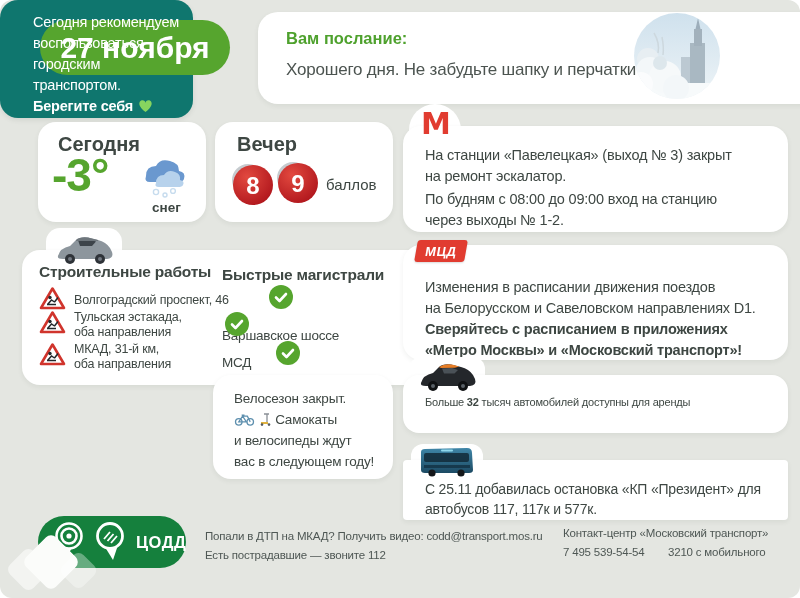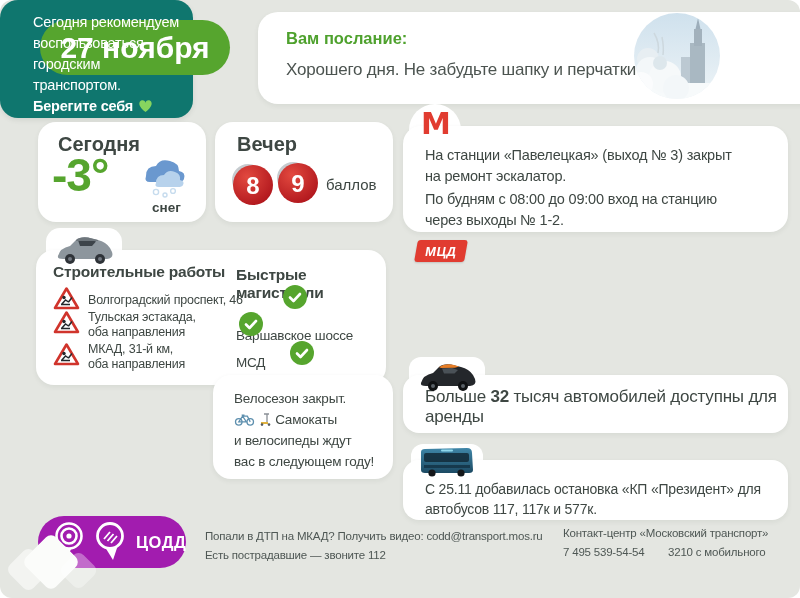--- a/index.html
+++ b/index.html
@@ -31,21 +31,21 @@
   .evening-card{left:215px;top:122px;width:178px;height:100px;}
   .t-title{position:absolute;left:22px;top:11px;font-size:20px;font-weight:bold;}
   .score-badge{position:absolute;width:44px;height:44px;}
   .score-badge .num{position:absolute;left:2px;top:10px;width:42px;text-align:center;color:#fff;
                     font-size:24px;font-weight:bold;}
   .badge-1{left:15px;top:40px;}
   .badge-2{left:60px;top:38px;}
   .t-unit{position:absolute;left:111px;top:54px;font-size:15px;}
 
   
-  .roads-card{left:36px;top:250px;width:350px;height:135px;}
+  .roads-card{left:22px;top:250px;width:423px;height:135px;}
   .car-bump{left:46px;top:228px;width:76px;height:42px;border-radius:14px;}
   .car-icon{position:absolute;left:52px;top:231px;}
   .col-title{position:absolute;font-size:15.5px;font-weight:bold;letter-spacing:-0.2px;}
   .rw-title{left:17px;top:13px;}
   .hw-title{left:200px;top:16px;}
   .rw-item{position:absolute;left:17px;display:flex;align-items:center;gap:8px;}
   .rw-item .txt{font-size:12.5px;line-height:14.5px;letter-spacing:-0.2px;}
   .hw-item{position:absolute;left:200px;display:flex;align-items:center;gap:15px;flex-direction:column;}
   .hw-item .txt{font-size:13.5px;letter-spacing:-0.2px;}
 
@@ -70,30 +70,30 @@
   .mcd-card{left:403px;top:245px;width:385px;height:115px;}
   .mcd-badge{position:absolute;left:416px;top:240px;width:50px;height:22px;background:#e13c30;border-radius:3px;
              transform:skewX(-10deg);display:flex;align-items:center;justify-content:center;
              color:#fff;font-size:13px;font-weight:bold;letter-spacing:.5px;box-shadow:0 1px 2px rgba(0,0,0,.15);}
   .mcd-p1{position:absolute;left:22px;top:32px;font-size:14.5px;line-height:20.5px;letter-spacing:-0.2px;}
   .mcd-p2{position:absolute;left:22px;top:74px;font-size:14.5px;line-height:20.5px;letter-spacing:-0.2px;font-weight:bold;}
 
   .carshare-card{left:403px;top:375px;width:385px;height:58px;border-radius:16px;}
   .cs-bump{left:409px;top:357px;width:76px;height:38px;border-radius:12px;}
   .cs-car{position:absolute;left:415px;top:360px;}
-  .cs-text{position:absolute;left:22px;top:12px;font-size:17px;letter-spacing:-0.2px;}
+  .cs-text{position:absolute;left:22px;top:21px;font-size:11px;letter-spacing:-0.2px;text-align:center;}
   .cs-num{font-weight:bold;}
 
-  .bus-card{left:403px;top:460px;width:385px;height:60px;border-radius:16px;}
+  .bus-card{left:403px;top:460px;width:385px;height:60px;border-radius:4px;}
   .bus-bump{left:411px;top:444px;width:72px;height:36px;border-radius:12px;}
   .bus-icon{position:absolute;left:417px;top:446px;}
   .bus-text{position:absolute;left:22px;top:19px;font-size:14px;line-height:20px;letter-spacing:-0.2px;}
 
   
-  .codd-pill{position:absolute;left:38px;top:516px;width:148px;height:52px;background:#a21caf;border-radius:26px;
+  .codd-pill{position:absolute;left:38px;top:516px;width:148px;height:52px;background:#15803d;border-radius:26px;
              display:flex;align-items:center;padding-left:12px;box-sizing:border-box;gap:4px;}
   .codd-label{color:#fff;font-weight:bold;font-size:16.5px;margin-left:4px;letter-spacing:.5px;}
   .diamond{position:absolute;transform:rotate(45deg);border-radius:7px;}
   .d1{left:30px;top:541px;width:42px;height:42px;background:#fbfcfa;}
   .d2{left:12px;top:553px;width:33px;height:33px;background:rgba(255,255,255,.55);}
   .d3{left:64px;top:556px;width:29px;height:29px;background:rgba(255,255,255,.35);}
   .foot-left{position:absolute;left:205px;top:527px;font-size:11.5px;line-height:19px;color:#4e5754;letter-spacing:-0.2px;}
   .foot-right1{position:absolute;left:563px;top:527px;font-size:11.5px;color:#4e5754;letter-spacing:-0.2px;}
   .foot-phone{position:absolute;left:563px;top:546px;font-size:11.5px;color:#4e5754;letter-spacing:-0.2px;}
   .foot-mobile{position:absolute;left:668px;top:546px;font-size:11.5px;color:#4e5754;letter-spacing:-0.2px;}
@@ -294,20 +294,26 @@
 
   <div class="bump metro-bump"></div>
   <div class="card metro-card">
     <div class="metro-p1 preline">На станции «Павелецкая» (выход № 3) закрыт
 на ремонт эскалатор.</div>
     <div class="metro-p2 preline">По будням с 08:00 до 09:00 вход на станцию
 через выходы № 1-2.</div>
   </div>
   <div class="metro-logo">М</div>
 
+  <div class="card mcd-card">
+    <div class="mcd-p1 preline">Изменения в расписании движения поездов
+на Белорусском и Савеловском направлениях D1.</div>
+    <div class="mcd-p2 preline">Сверяйтесь с расписанием в приложениях
+«Метро Москвы» и «Московский транспорт»!</div>
+  </div>
   <div class="mcd-badge">МЦД</div>
 
   <div class="bump cs-bump"></div>
   <div class="card carshare-card">
     <div class="cs-text"><span>Больше </span><span class="cs-num">32</span><span> тысяч автомобилей доступны для аренды</span></div>
   </div>
   <div class="cs-car">
     <svg width="62" height="34" viewBox="0 0 62 34">
       <path d="M6 23 Q8 15 18 13 L24 7 Q28 3.5 36 4.5 L46 7 Q54 9 58 15 L60 19 Q62 25 55 26 L11 26 Q5 26 6 23 Z" fill="#24272b"></path>
       <path d="M24 7 Q30 3 38 4.8 L44 6.5 L40 7.8 L26 8 Z" fill="#e87e26"></path>

